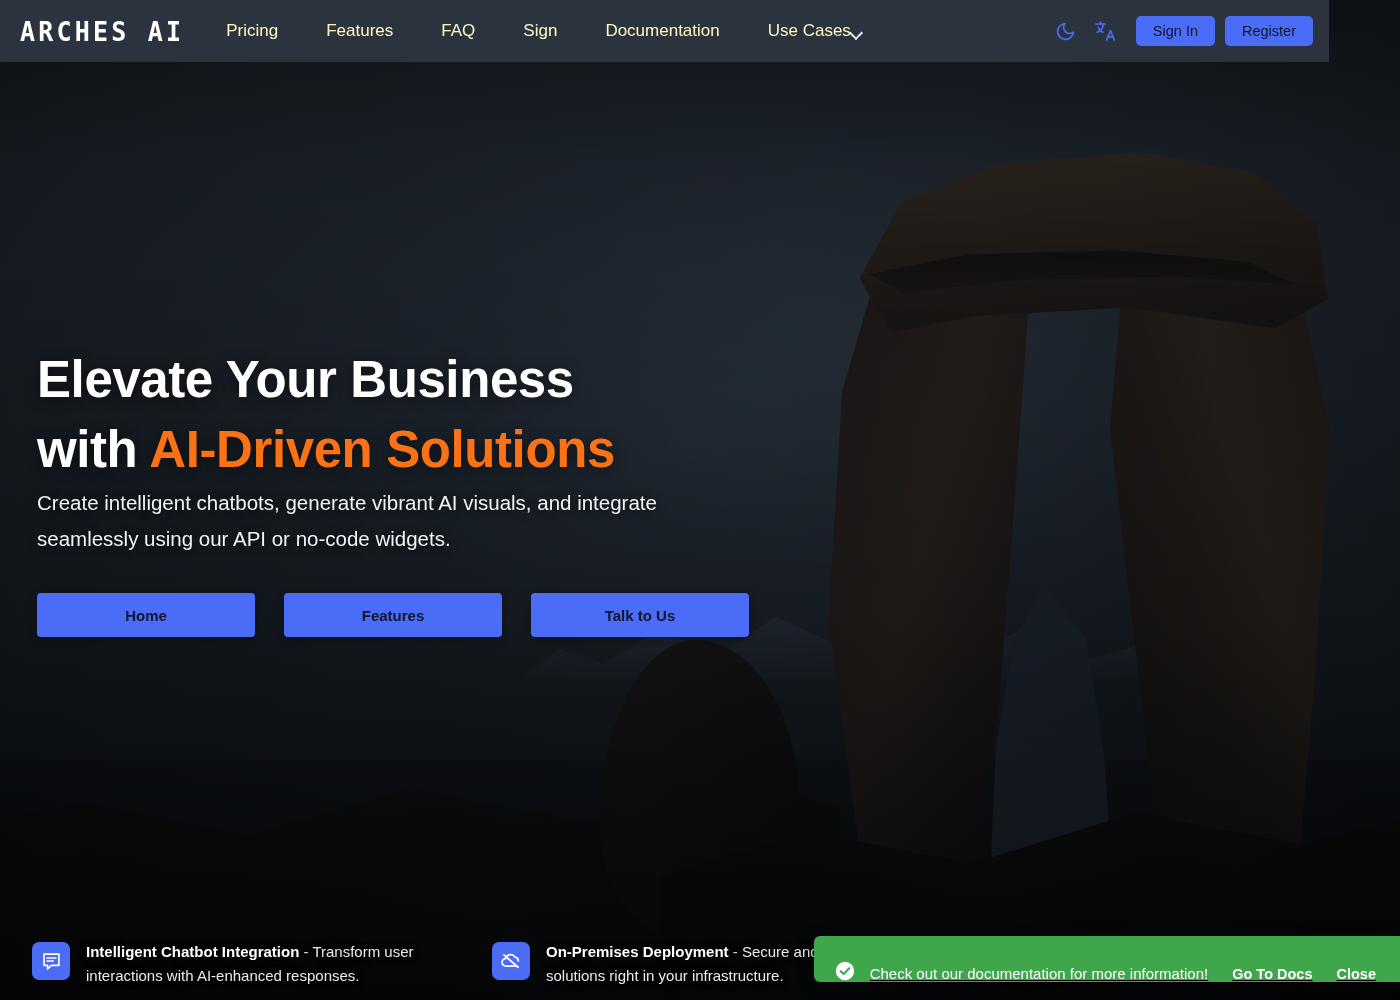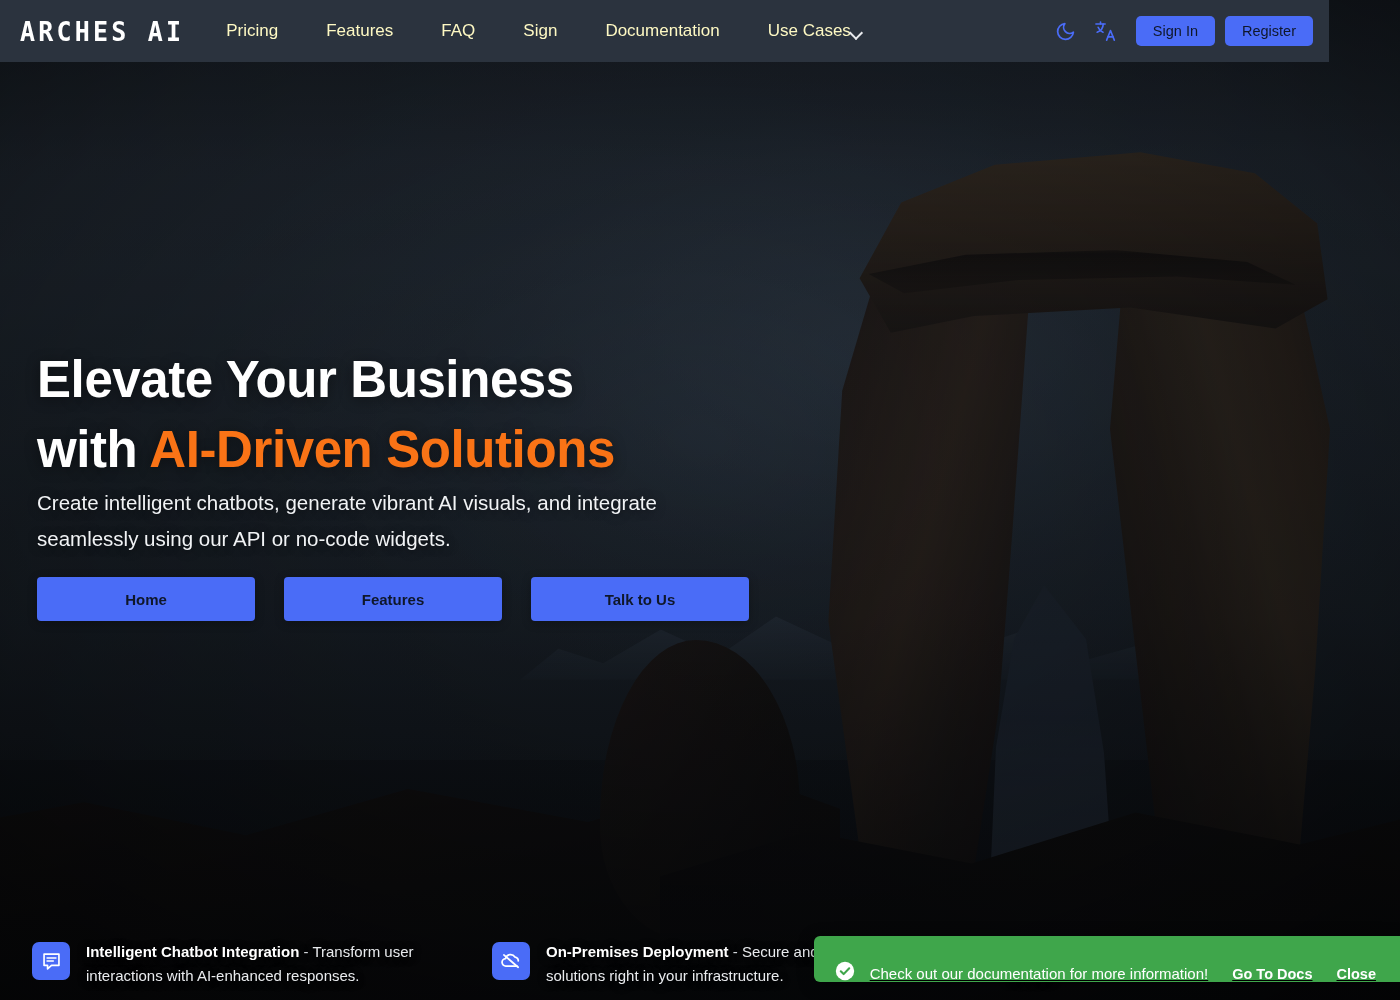--- a/index.html
+++ b/index.html
@@ -210,21 +210,21 @@
   }
   .hero-title .accent { color: #f97316; }
   .hero-sub {
     font-size: 20.5px;
     line-height: 36px;
     color: #f1f3f5;
     max-width: 710px;
     text-shadow: 0 1px 10px rgba(0,0,0,0.5);
   }
   .hero-actions {
-    margin-top: 20px;
+    margin-top: 36px;
     display: flex;
     gap: 29px;
   }
   .hero-btn {
     height: 44px;
     min-width: 218px;
     padding: 0 22px;
     font-size: 15px;
     font-weight: 700;
     border-radius: 4px;

